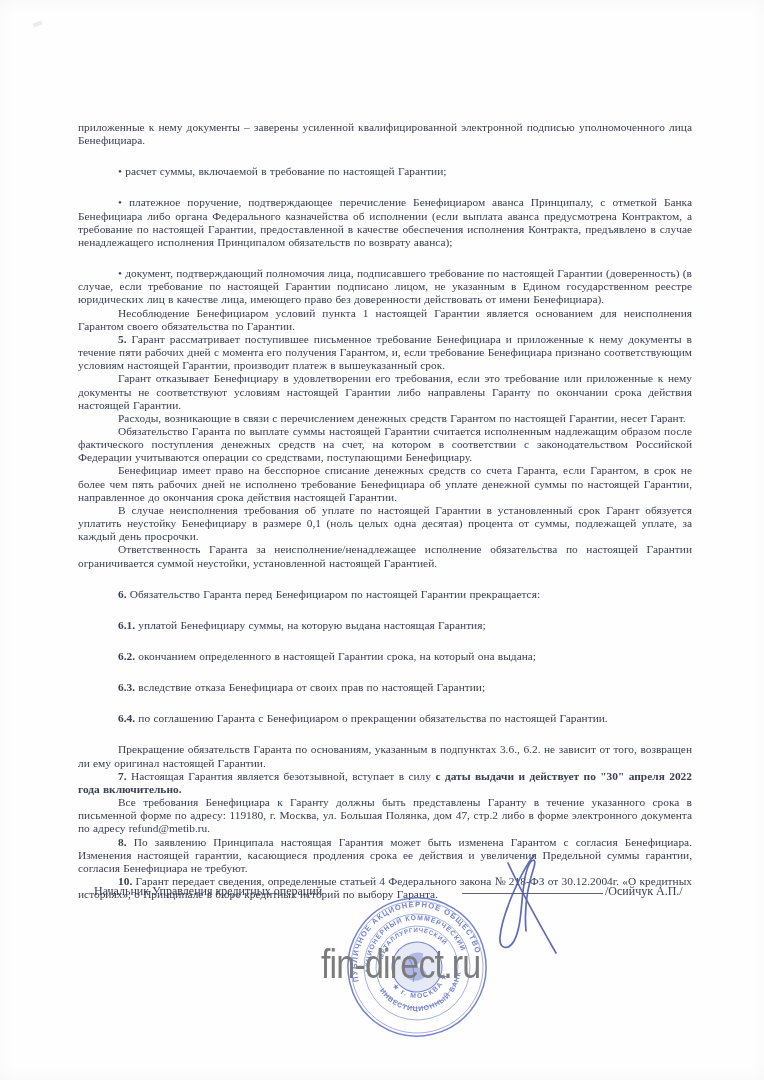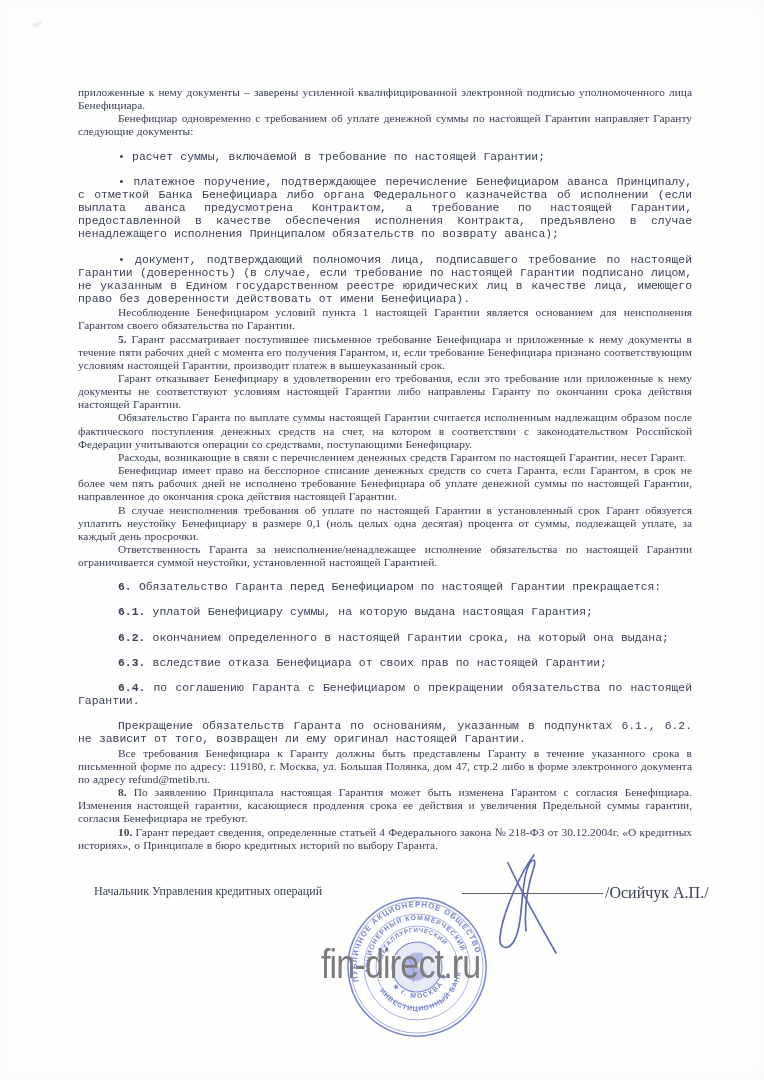--- a/index.html
+++ b/index.html
@@ -7,26 +7,26 @@
     width:764px; height:1080px; position:relative; overflow:hidden;
     background:#fefefe; font-family:"Liberation Serif", serif;
   }
   .page { position:absolute; inset:0; background:#fefefe; box-shadow: inset 0 0 18px rgba(0,0,0,0.03); }
   .doc {
     position:absolute; left:78px; top:86px; width:614px;
     color:var(--ink,#3a4156); font-size:11.4px; line-height:13.15px;
     text-align:justify; word-spacing:0.4px;
   }
   .para { margin:0; text-indent:40px; }
-  .para.no-indent { text-indent:0; }
-  .para.gap { margin-top:12px;font-family:Liberation Mono, monospace; }
+  .para.no-indent { text-indent:0;margin-top:35px; }
+  .para.gap { margin-top:18px; }
   .b { font-weight:bold; }
   .sig-role { position:absolute; left:94px; top:884px; font-size:12px; color:var(--ink,#3a4156); }
   .sig-line { position:absolute; left:462px; top:866px; width:141px; height:27px; border-bottom:1px solid #62626e; }
-  .sig-name { position:absolute; left:605px; top:884px; font-size:16px; color:var(--ink,#3a4156); }
+  .sig-name { position:absolute; left:605px; top:884px; font-size:12px; color:var(--ink,#3a4156); }
   .stamp { position:absolute; left:344px; top:894px; width:146px; height:146px; opacity:.83; z-index:2; }
   .stamp text { font-family:"Liberation Sans", sans-serif; font-weight:bold; fill:var(--stamp,#5b6cc4); }
   .ring1-t { font-size:7.6px; letter-spacing:1.1px; }
   .ring2-t { font-size:6.9px; letter-spacing:0.9px; }
   .ring3-t { font-size:6.2px; letter-spacing:0.7px; }
   .city-t  { font-size:6.9px; letter-spacing:1.4px; }
   .watermark {
     position:absolute; left:321px; top:941px; z-index:3;
     font-family:"Liberation Sans", sans-serif; font-size:41px;
     color:var(--wm,#7c7c7c); letter-spacing:-1px; white-space:nowrap;
@@ -36,38 +36,38 @@
   .speck { position:absolute; left:33px; top:22px; width:9px; height:4px; background:#d9d9d9; opacity:.5; transform:rotate(-20deg); }
 </style>
 </head>
 <body style="--ink: #3a4156; --stamp: #5b6cc4; --wm: #7c7c7c;">
 
 <div class="page">
   <div class="speck"></div>
 
   <div class="doc">
       <p class="para no-indent"><span>приложенные к нему документы – заверены усиленной квалифицированной электронной подписью уполномоченного лица Бенефициара.</span></p>
-      <p class="para"><span>Бенефициар одновременно с требованием об уплате денежной суммы по настоящей Гарантии направляет Гаранту следующие документы:</span></p>
       <p class="para gap"><span>• расчет суммы, включаемой в требование по настоящей Гарантии;</span></p>
       <p class="para gap"><span>• платежное поручение, подтверждающее перечисление Бенефициаром аванса Принципалу, с отметкой Банка Бенефициара либо органа Федерального казначейства об исполнении (если выплата аванса предусмотрена Контрактом, а требование по настоящей Гарантии, предоставленной в качестве обеспечения исполнения Контракта, предъявлено в случае ненадлежащего исполнения Принципалом обязательств по возврату аванса);</span></p>
       <p class="para gap"><span>• документ, подтверждающий полномочия лица, подписавшего требование по настоящей Гарантии (доверенность) (в случае, если требование по настоящей Гарантии подписано лицом, не указанным в Едином государственном реестре юридических лиц в качестве лица, имеющего право без доверенности действовать от имени Бенефициара).</span></p>
       <p class="para"><span>Несоблюдение Бенефициаром условий пункта 1 настоящей Гарантии является основанием для неисполнения Гарантом своего обязательства по Гарантии.</span></p>
       <p class="para"><span class="b">5.</span><span> Гарант рассматривает поступившее письменное требование Бенефициара и приложенные к нему документы в течение пяти рабочих дней с момента его получения Гарантом, и, если требование Бенефициара признано соответствующим условиям настоящей Гарантии, производит платеж в вышеуказанный срок.</span></p>
       <p class="para"><span>Гарант отказывает Бенефициару в удовлетворении его требования, если это требование или приложенные к нему документы не соответствуют условиям настоящей Гарантии либо направлены Гаранту по окончании срока действия настоящей Гарантии.</span></p>
+      <p class="para"><span>Расходы, возникающие в связи с перечислением денежных средств Гарантом по настоящей Гарантии, несет Гарант.</span></p>
       <p class="para"><span>Обязательство Гаранта по выплате суммы настоящей Гарантии считается исполненным надлежащим образом после фактического поступления денежных средств на счет, на котором в соответствии с законодательством Российской Федерации учитываются операции со средствами, поступающими Бенефициару.</span></p>
-      <p class="para"><span>Расходы, возникающие в связи с перечислением денежных средств Гарантом по настоящей Гарантии, несет Гарант.</span></p>
       <p class="para"><span>Бенефициар имеет право на бесспорное списание денежных средств со счета Гаранта, если Гарантом, в срок не более чем пять рабочих дней не исполнено требование Бенефициара об уплате денежной суммы по настоящей Гарантии, направленное до окончания срока действия настоящей Гарантии.</span></p>
       <p class="para"><span>В случае неисполнения требования об уплате по настоящей Гарантии в установленный срок Гарант обязуется уплатить неустойку Бенефициару в размере 0,1 (ноль целых одна десятая) процента от суммы, подлежащей уплате, за каждый день просрочки.</span></p>
       <p class="para"><span>Ответственность Гаранта за неисполнение/ненадлежащее исполнение обязательства по настоящей Гарантии ограничивается суммой неустойки, установленной настоящей Гарантией.</span></p>
       <p class="para gap"><span class="b">6.</span><span> Обязательство Гаранта перед Бенефициаром по настоящей Гарантии прекращается:</span></p>
       <p class="para gap"><span class="b">6.1.</span><span> уплатой Бенефициару суммы, на которую выдана настоящая Гарантия;</span></p>
       <p class="para gap"><span class="b">6.2.</span><span> окончанием определенного в настоящей Гарантии срока, на который она выдана;</span></p>
       <p class="para gap"><span class="b">6.3.</span><span> вследствие отказа Бенефициара от своих прав по настоящей Гарантии;</span></p>
       <p class="para gap"><span class="b">6.4.</span><span> по соглашению Гаранта с Бенефициаром о прекращении обязательства по настоящей Гарантии.</span></p>
-      <p class="para gap"><span>Прекращение обязательств Гаранта по основаниям, указанным в подпунктах 6.1., 6.2. не зависит от того, возвращен ли ему оригинал настоящей Гарантии.</span></p>
+      <p class="para gap"><span>Прекращение обязательств Гаранта по основаниям, указанным в подпунктах 3.6., 6.2. не зависит от того, возвращен ли ему оригинал настоящей Гарантии.</span></p>
+      <p class="para"><span class="b">7.</span><span> Настоящая Гарантия является безотзывной, вступает в силу </span><span class="b">с даты выдачи и действует по "30" апреля 2022 года включительно.</span></p>
       <p class="para"><span>Все требования Бенефициара к Гаранту должны быть представлены Гаранту в течение указанного срока в письменной форме по адресу: 119180, г. Москва, ул. Большая Полянка, дом 47, стр.2 либо в форме электронного документа по адресу refund@metib.ru.</span></p>
       <p class="para"><span class="b">8.</span><span> По заявлению Принципала настоящая Гарантия может быть изменена Гарантом с согласия Бенефициара. Изменения настоящей гарантии, касающиеся продления срока ее действия и увеличения Предельной суммы гарантии, согласия Бенефициара не требуют.</span></p>
       <p class="para"><span class="b">10.</span><span> Гарант передает сведения, определенные статьей 4  Федерального закона № 218-ФЗ от 30.12.2004г. «О кредитных историях», о Принципале в бюро кредитных историй по выбору Гаранта.</span></p>
     </div>
 
   <div class="sig-role">Начальник Управления кредитных операций</div>
   <div class="sig-line"></div>
   <div class="sig-name">/Осийчук А.П./</div>
 
   <svg class="stamp" viewBox="0 0 146 146">

